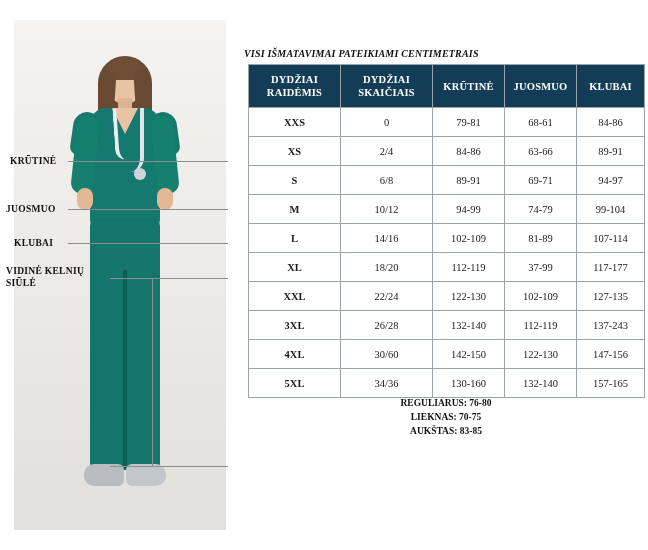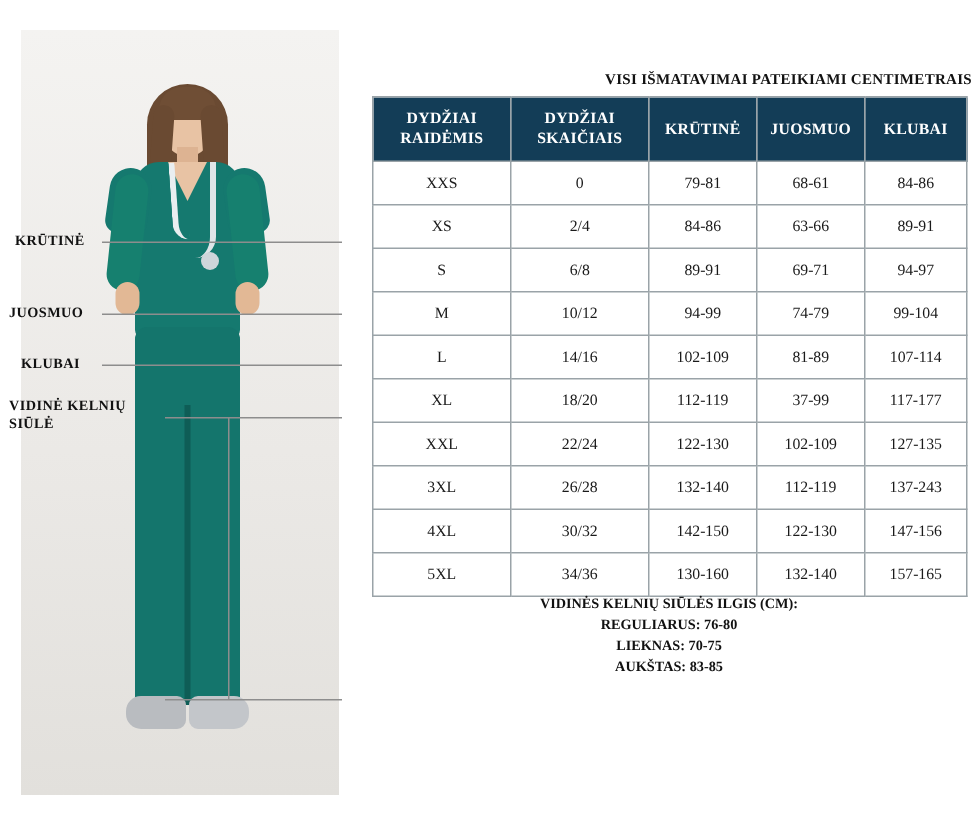--- a/index.html
+++ b/index.html
@@ -268,25 +268,26 @@
     left: 244px;
     top: 0;
     width: 404px;
     height: 550px;
   }
   .top-caption {
     position: absolute;
     left: 0;
     top: 48px;
     width: 404px;
-    text-align: right;
+    text-align: left;
     font-size: 10px;
     font-weight: bold;
     letter-spacing: .2px;
     color: #111111;
+    font-style: italic;
   }
   table.size-table {
     position: absolute;
     left: 4px;
     top: 64px;
     width: 396px;
     border-collapse: collapse;
     table-layout: fixed;
   }
   table.size-table th,
@@ -305,21 +306,21 @@
     letter-spacing: .2px;
   }
   table.size-table tbody td {
     background: #ffffff;
     font-size: 10.5px;
     color: #1a1a1a;
     padding: 7px 2px;
     height: 14px;
   }
   table.size-table tbody td.sz {
-    font-weight: normal;
+    font-weight: bold;
   }
   .col-a { width: 92px; }
   .col-b { width: 92px; }
   .col-c { width: 72px; }
   .col-d { width: 72px; }
   .col-e { width: 68px; }
 
   .footnote {
     position: absolute;
     left: 4px;
@@ -454,35 +455,34 @@
         </tr>
         <tr>
           <td class="sz">3XL</td>
           <td>26/28</td>
           <td>132-140</td>
           <td>112-119</td>
           <td>137-243</td>
         </tr>
         <tr>
           <td class="sz">4XL</td>
-          <td>30/32</td>
+          <td>30/60</td>
           <td>142-150</td>
           <td>122-130</td>
           <td>147-156</td>
         </tr>
         <tr>
           <td class="sz">5XL</td>
           <td>34/36</td>
           <td>130-160</td>
           <td>132-140</td>
           <td>157-165</td>
         </tr>
       </tbody>
     </table>
 
     <div class="footnote">
-      <span class="fn-line">VIDINĖS KELNIŲ SIŪLĖS ILGIS (CM):</span>
       <span class="fn-line">REGULIARUS: 76-80</span>
       <span class="fn-line">LIEKNAS:  70-75</span>
       <span class="fn-line">AUKŠTAS:  83-85</span>
     </div>
   </div>
 </div>
 
 </body></html>

